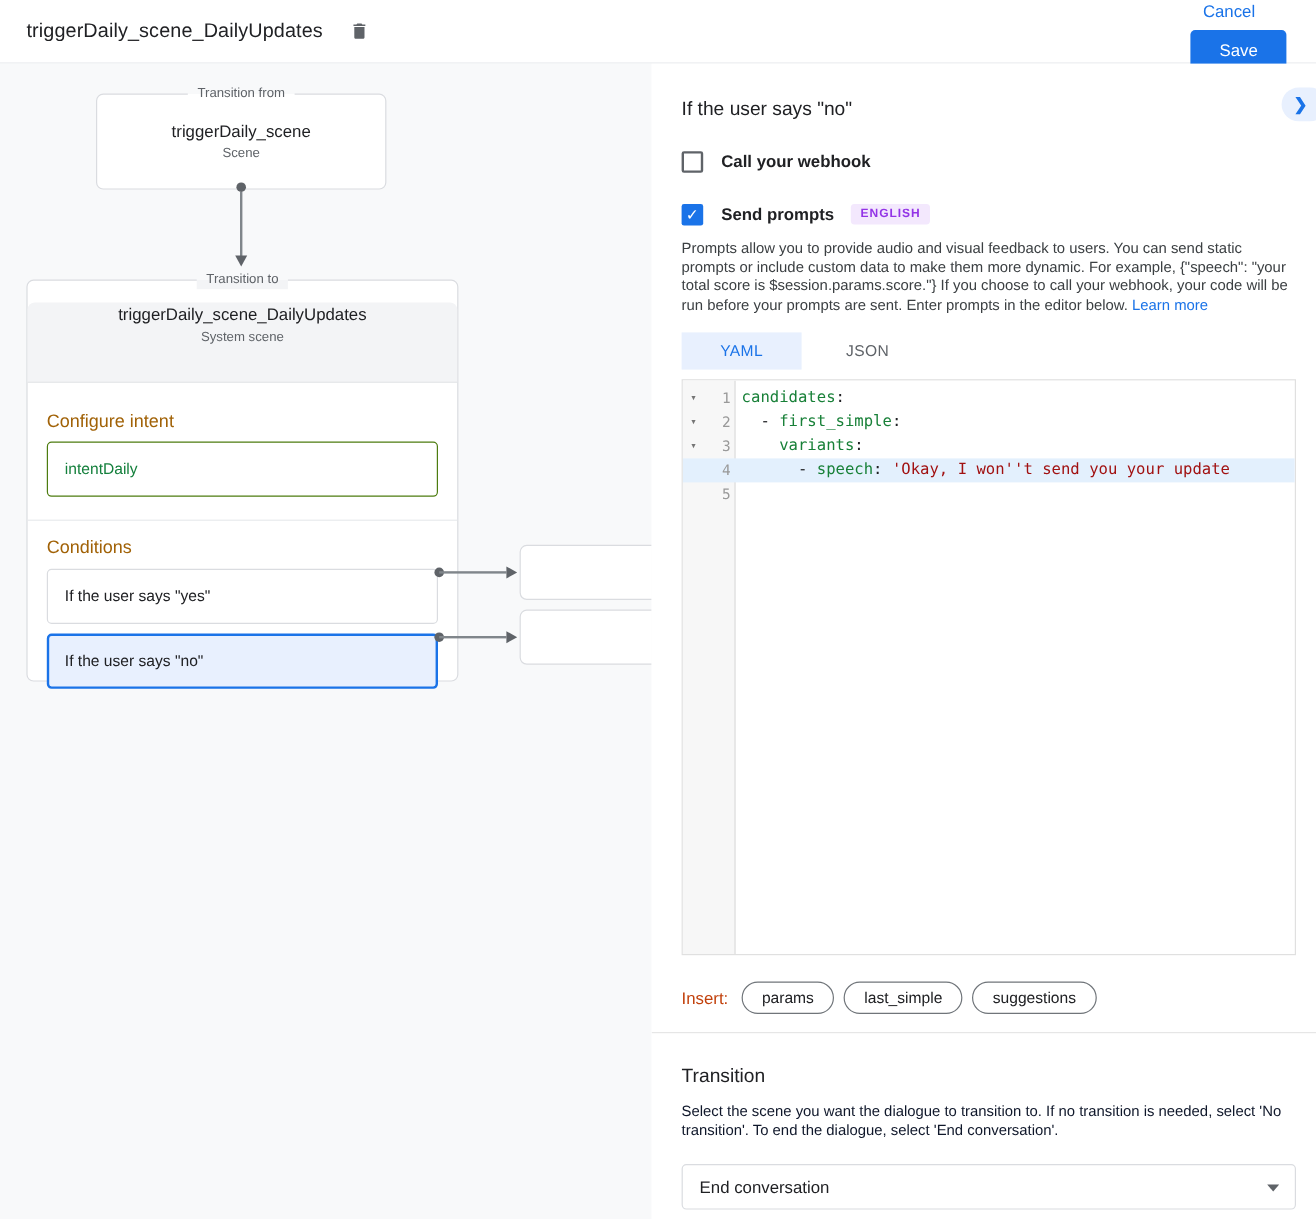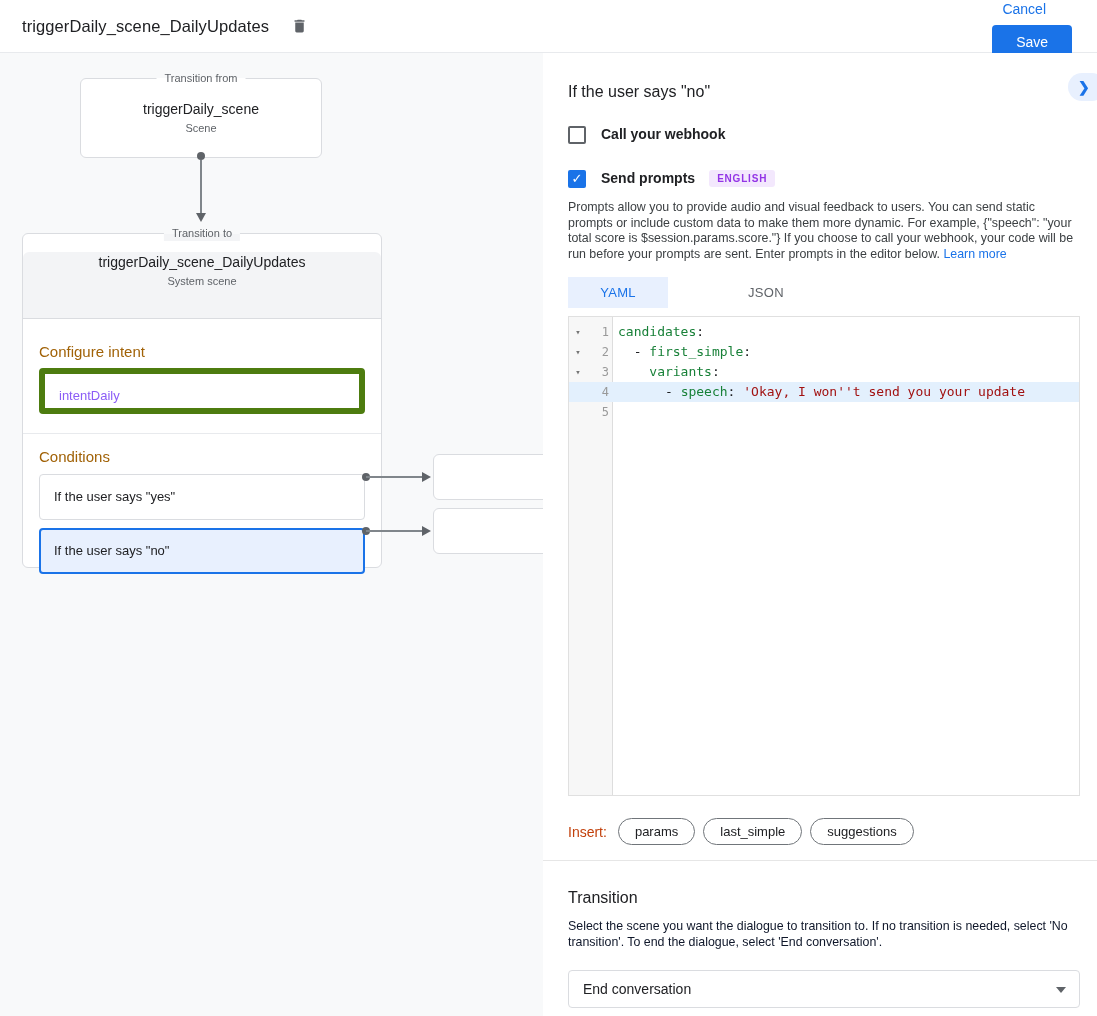--- a/index.html
+++ b/index.html
@@ -26,22 +26,22 @@
   .legend.on-white { background:linear-gradient(#f8f9fa 50%, #ffffff 50%); }
   .legend.on-gray  { background:linear-gradient(#f8f9fa 50%, #f3f4f6 50%); }
   .from-node { left:80px; top:25px; width:242px; height:80px; text-align:center; }
   .node-title { font-size:14px; color:#202124; margin-top:20px; line-height:20px; }
   .node-sub { font-size:11px; color:#5f6368; margin-top:3px; }
   .to-node { left:22px; top:180px; width:360px; height:335px; overflow:visible; }
   .to-header { height:67px; background:#f3f4f6; border-bottom:1px solid #dadce0; border-radius:6px 6px 0 0; text-align:center; }
   .to-header .node-title { margin-top:18px; }
   .to-body { padding:24px 16px 0; }
   .section-label { font-size:15px; color:#a16207; line-height:18px; }
-  .field-box { margin-top:7px; height:46px; border:6px solid #4d7c0f; border-radius:4px; background:#fff;
-               font-size:13px; color:#8b5cf6; line-height:44px; padding-left:14px; }
+  .field-box { margin-top:7px; height:46px; border:1px solid #4d7c0f; border-radius:4px; background:#fff;
+               font-size:13px; color:#15803d; line-height:44px; padding-left:14px; }
   .box-hr { border-top:1px solid #e8eaed; margin:19px -16px 0; }
   .lbl2 { margin-top:14px; }
   .cond { margin-top:8px; height:46px; border:1px solid #dadce0; border-radius:4px; background:#fff;
           font-size:13px; color:#202124; line-height:44px; padding-left:14px; cursor:pointer; }
   .cond.selected { background:#e8f0fe; border:2px solid #1a73e8; line-height:42px; padding-left:13px; }
   .dot { position:absolute; width:8px; height:8px; border-radius:50%; background:#5f6368; }
   .vline { position:absolute; width:2px; background:#80868b; }
   .hline { position:absolute; height:2px; background:#80868b; }
   .arrow-down { position:absolute; width:0; height:0; border-left:5px solid transparent;
                 border-right:5px solid transparent; border-top:9px solid #5f6368; }
@@ -61,21 +61,21 @@
   .row-webhook { margin-top:25px; }
   .row-prompts { margin-top:26px; }
   .cb { width:18px; height:18px; border-radius:2px; flex:none; }
   .cb.unchecked { border:2px solid #5f6368; background:#fff; }
   .cb.checked { background:#1a73e8; color:#fff; font-size:13px; font-weight:bold; line-height:18px; text-align:center; }
   .cb-label { margin-left:15px; font-size:14px; font-weight:700; color:#202124; }
   .badge { margin-left:14px; background:#f3e8fd; color:#9334e6; font-size:10px; font-weight:700;
            letter-spacing:.8px; padding:3px 8px; border-radius:3px; }
   .desc { margin-top:12px; font-size:12.4px; line-height:15.6px; color:#3c4043; max-width:512px; }
   .desc a { color:#1a73e8; text-decoration:none; cursor:pointer; }
-  .tabs { margin-top:15px; display:flex;gap:43px; }
+  .tabs { margin-top:15px; display:flex; }
   .tab { width:100px; height:31px; text-align:center; line-height:31px; font-size:13px; font-weight:500;
          color:#5f6368; letter-spacing:.3px; cursor:pointer; }
   .tab.active { background:#e8f0fe; color:#1a73e8; }
   .tab + .tab { margin-left:5px; }
 
   
   .editor { position:relative; margin-top:8px; width:512px; height:480px; border:1px solid #e0e0e0;
             background:#fff; overflow:hidden; font-family:"DejaVu Sans Mono","Liberation Mono",monospace; }
   .gutter-bg { position:absolute; top:0; left:0; width:44px; height:100%; background:#f7f7f7; border-right:1px solid #ddd; }
   .lines { position:relative; padding-top:5px; }

